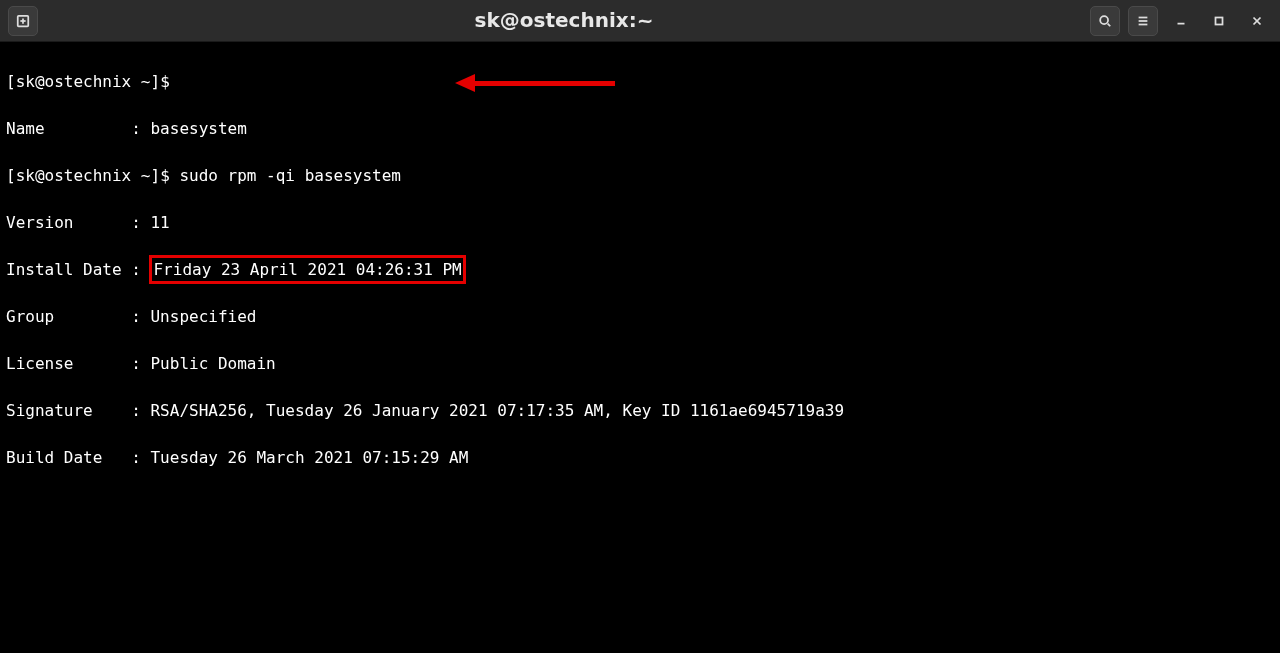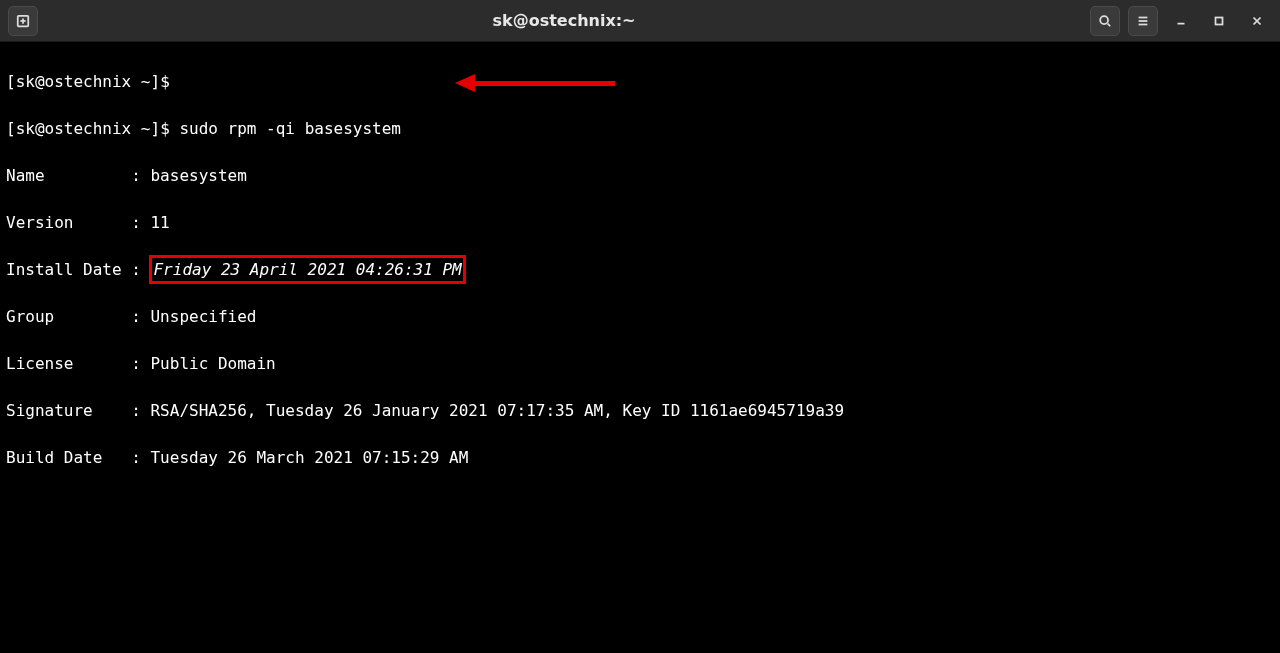--- a/index.html
+++ b/index.html
@@ -14,40 +14,39 @@
   .titlebar {
     height: 42px;
     background: #2c2c2c;
     display: flex;
     align-items: center;
     border-bottom: 1px solid #1a1a1a;
   }
   .titlebar .left, .titlebar .right {
     display: flex; align-items: center; gap: 8px; padding: 0 8px;
   }
-  .titlebar .center { flex: 1; text-align: center; color: #e8e8e8; font-size: 16px; font-family: "DejaVu Sans", sans-serif; font-weight: 600; }
+  .titlebar .center { flex: 1; text-align: center; color: #e8e8e8; font-size: 20px; font-family: "DejaVu Sans", sans-serif; font-weight: 600; }
   .tb-btn {
     width: 30px; height: 30px; background: #3a3a3a; border: 1px solid #4a4a4a;
     border-radius: 5px; display: flex; align-items: center; justify-content: center;
     color: #ddd;
   }
   .tb-btn svg { width: 14px; height: 14px; stroke: #ddd; fill: none; stroke-width: 2; }
   .tb-btn.icon-only { background: transparent; border: none; }
   
   .terminal {
     padding: 4px 6px;
     white-space: pre;
     letter-spacing: 0px;
   }
   .highlight-box {
     border: 3px solid #e40000;
     display: inline-block;
     padding: 0 1px;
     margin: -3px -1px;
-    font-style: italic;
   }
   .arrow {
     position: absolute;
     left: 455px;
     top: 75px;
     width: 160px;
     height: 16px;
     pointer-events: none;
   }
   .arrow .shaft {
@@ -113,22 +112,22 @@
   </div>
 </div>
 
 <div class="arrow">
   <div class="head"></div>
   <div class="shaft"></div>
 </div>
 
 <div class="terminal">
 <span class="line"><span>[sk@ostechnix ~]$</span><span> </span></span>
+<span class="line kv"><span class="k">Name</span><span>: </span><span>basesystem</span></span>
 <span class="line"><span>[sk@ostechnix ~]$</span><span> sudo rpm -qi basesystem</span></span>
-<span class="line kv"><span class="k">Name</span><span>: </span><span>basesystem</span></span>
 <span class="line kv"><span class="k">Version</span><span>: </span><span>11</span></span>
 <span class="line kv"><span class="k">Install Date</span><span>: </span><span class="highlight-box"><span>Friday 23 April 2021 04:26:31 PM</span></span></span>
 <span class="line kv"><span class="k">Group</span><span>: </span><span>Unspecified</span></span>
 <span class="line kv"><span class="k">License</span><span>: </span><span>Public Domain</span></span>
 <span class="line kv"><span class="k">Signature</span><span>: </span><span>RSA/SHA256, Tuesday 26 January 2021 07:17:35 AM, Key ID 1161ae6945719a39</span></span>
 <span class="line kv"><span class="k">Build Date</span><span>: </span><span>Tuesday 26 March 2021 07:15:29 AM</span></span>
 
 
 
 

